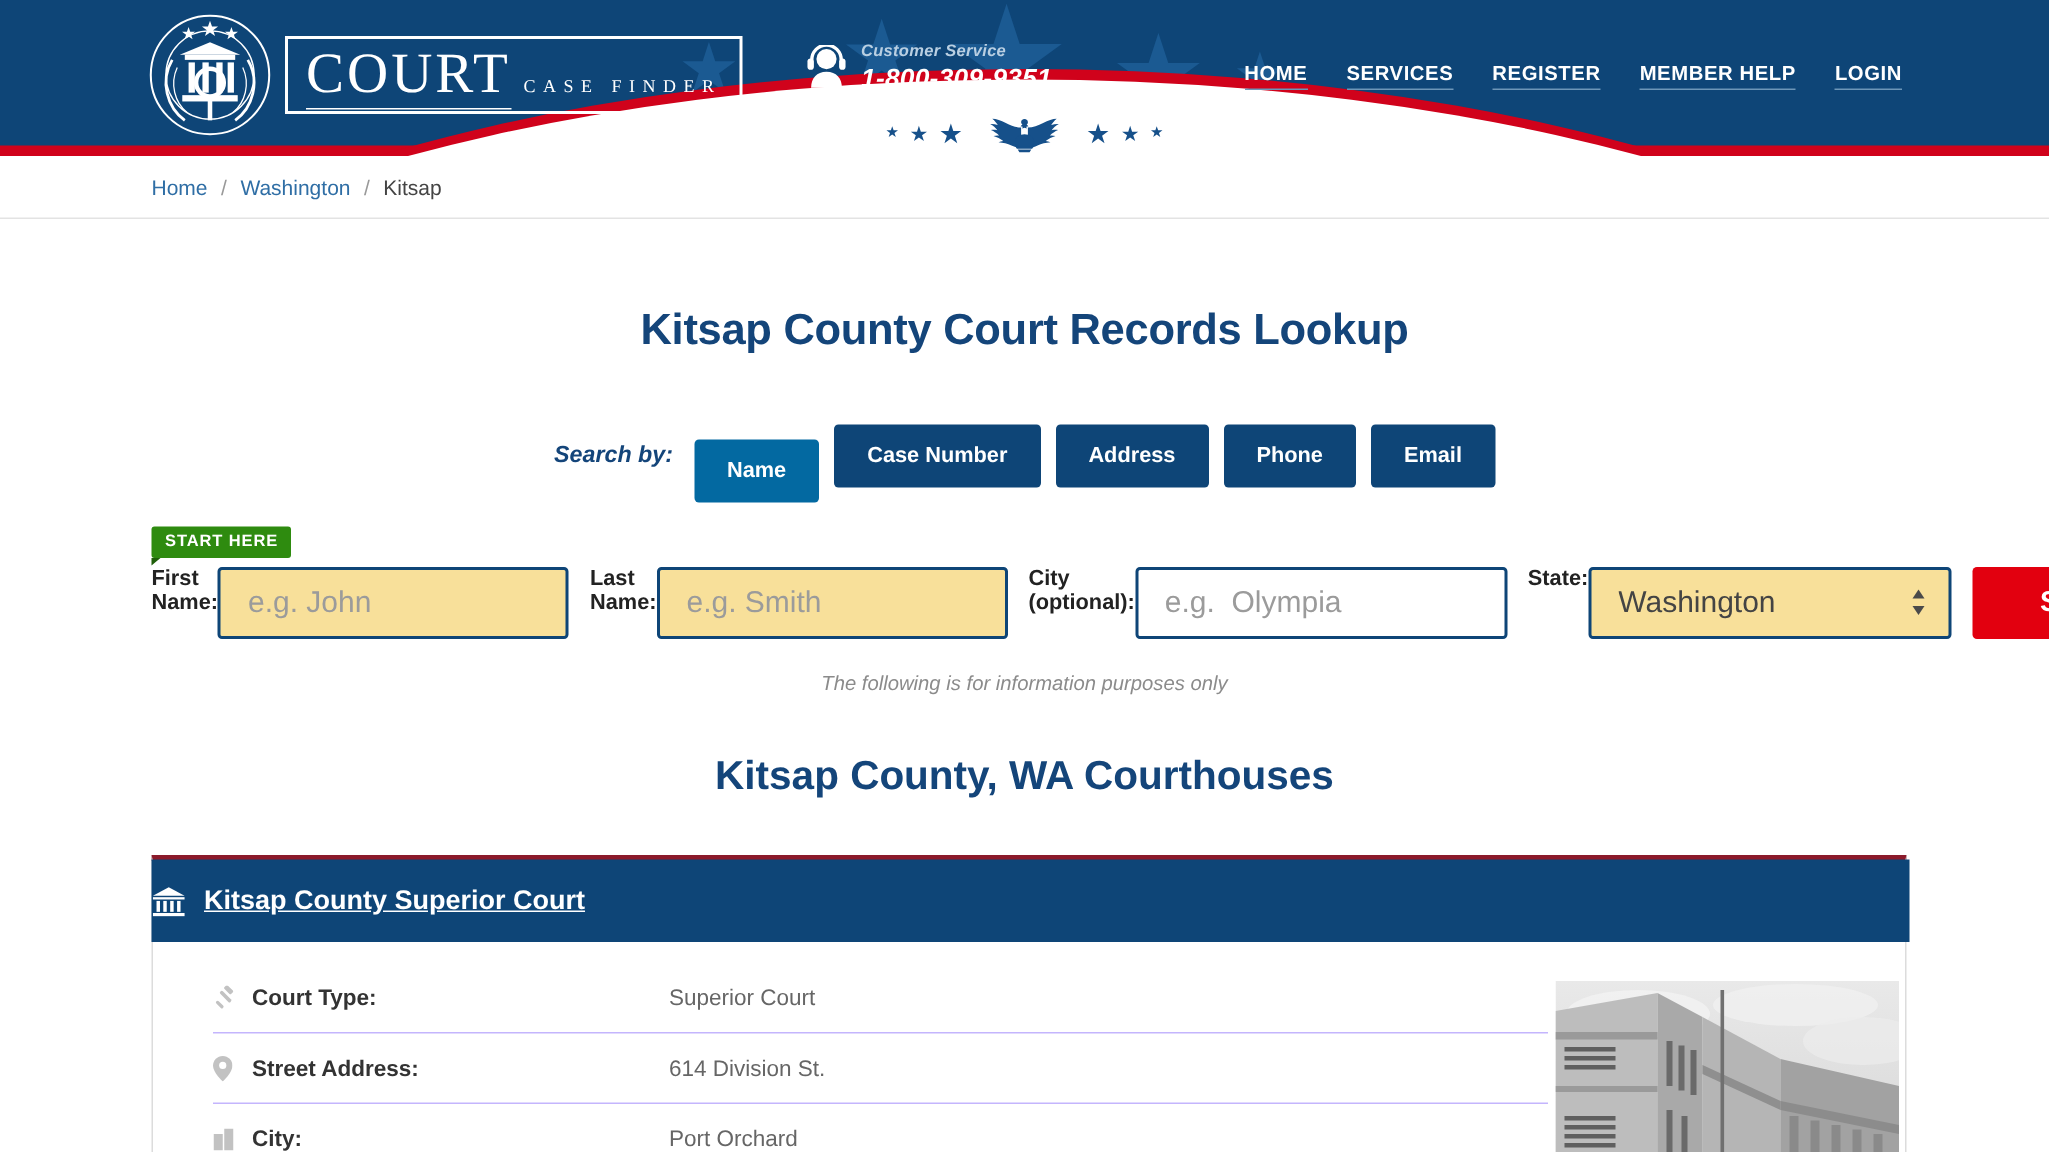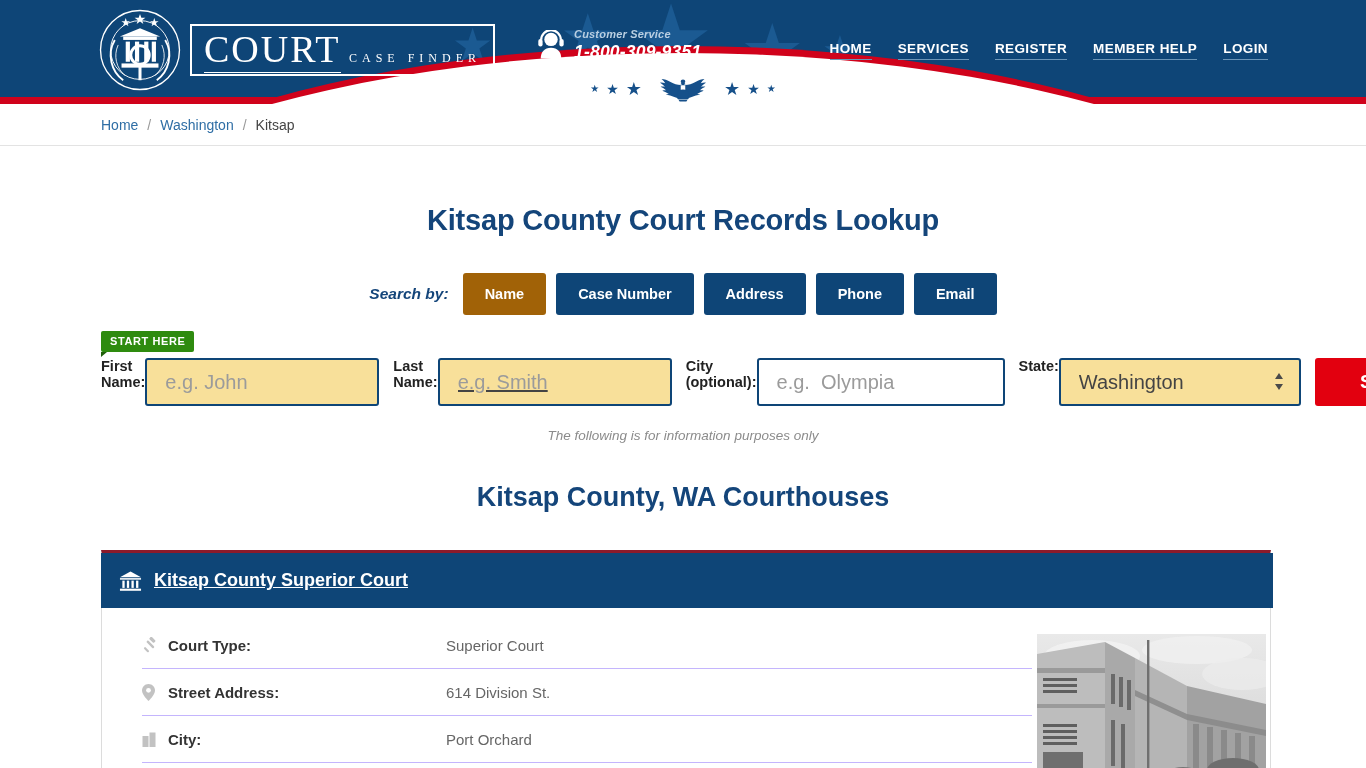--- a/index.html
+++ b/index.html
@@ -198,21 +198,21 @@
     color: #fff;
     font-size: 14.5px;
     font-weight: bold;
     border: none;
     border-radius: 3px;
     height: 42px;
     padding: 0 22px;
     cursor: pointer;
     font-family: "Liberation Sans", sans-serif;
   }
-  .tab-btn.active { background: #a16207; }
+  .tab-btn.active { background: #0369a1; margin-top: 20px; }
 
   
   .form-area { position: relative; margin-top: 16px; }
   .start-badge {
     position: absolute;
     left: 3px;
     top: 0;
     background: #2e8b0f;
     color: #fff;
     font-size: 11px;
@@ -251,21 +251,21 @@
     font-size: 20px;
     color: #444;
     padding: 0 0 0 18px;
     font-family: "Liberation Sans", sans-serif;
     background: #ffffff;
     outline: none;
   }
   .field input::placeholder { color: #9b9b9b; }
   .field.prefilled input, .field.prefilled select { background: #f8e09a; }
   .f-first  input { width: 234px; }
-  .f-last   input { width: 234px; text-decoration: underline; }
+  .f-last   input { width: 234px; }
   .f-city   input { width: 248px; }
   .f-state  select {
     width: 242px;
     appearance: none;
     -webkit-appearance: none;
     background-image:
       linear-gradient(45deg, transparent 49%, #555 50%, #555 56%, transparent 57%),
       linear-gradient(-45deg, transparent 49%, #555 50%, #555 56%, transparent 57%);
     background-position: calc(100% - 22px) 18px, calc(100% - 15px) 18px;
     background-size: 7px 7px, 7px 7px;
@@ -324,21 +324,21 @@
     background: #fff;
   }
   .card-head {
     background: #0e4577;
     height: 55px;
     width: 1172px;
     margin-left: -1px;
     margin-top: -1px;
     display: flex;
     align-items: center;
-    padding-left: 18px;
+    padding-left: 0;
     gap: 12px;
   }
   .bank-icon { width: 23px; height: 22px; display:block; }
   .card-head-title {
     color: #ffffff;
     font-size: 18px;
     font-weight: bold;
     text-decoration: underline;
     cursor: pointer;
   }

